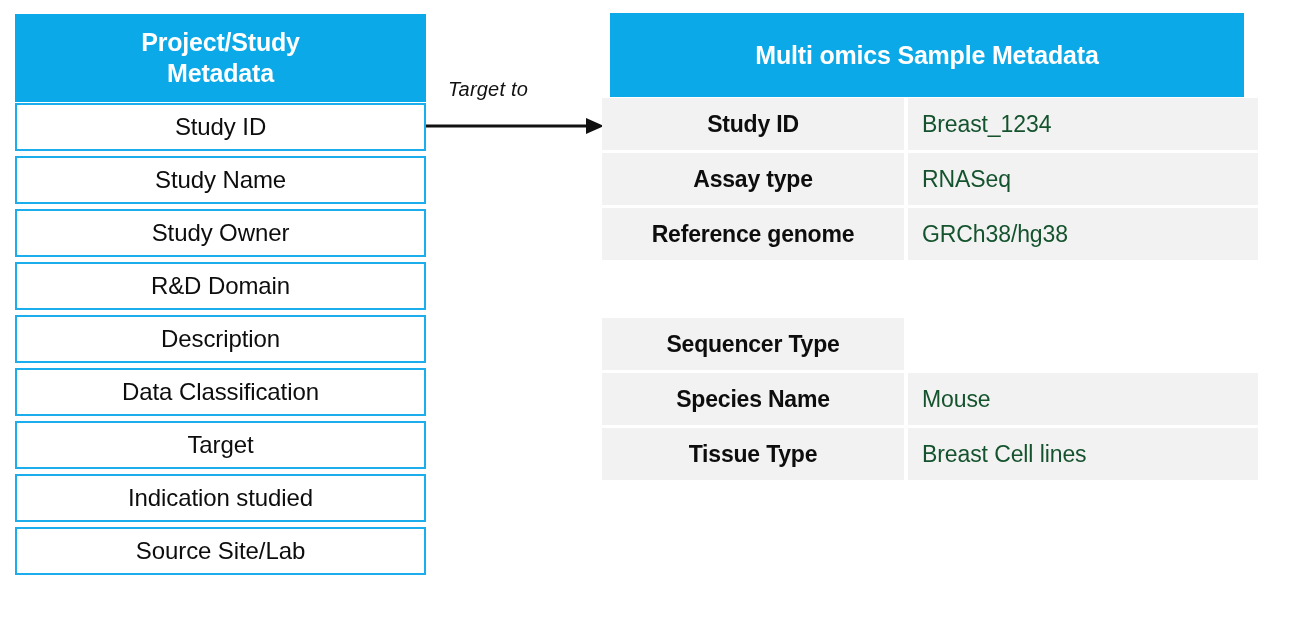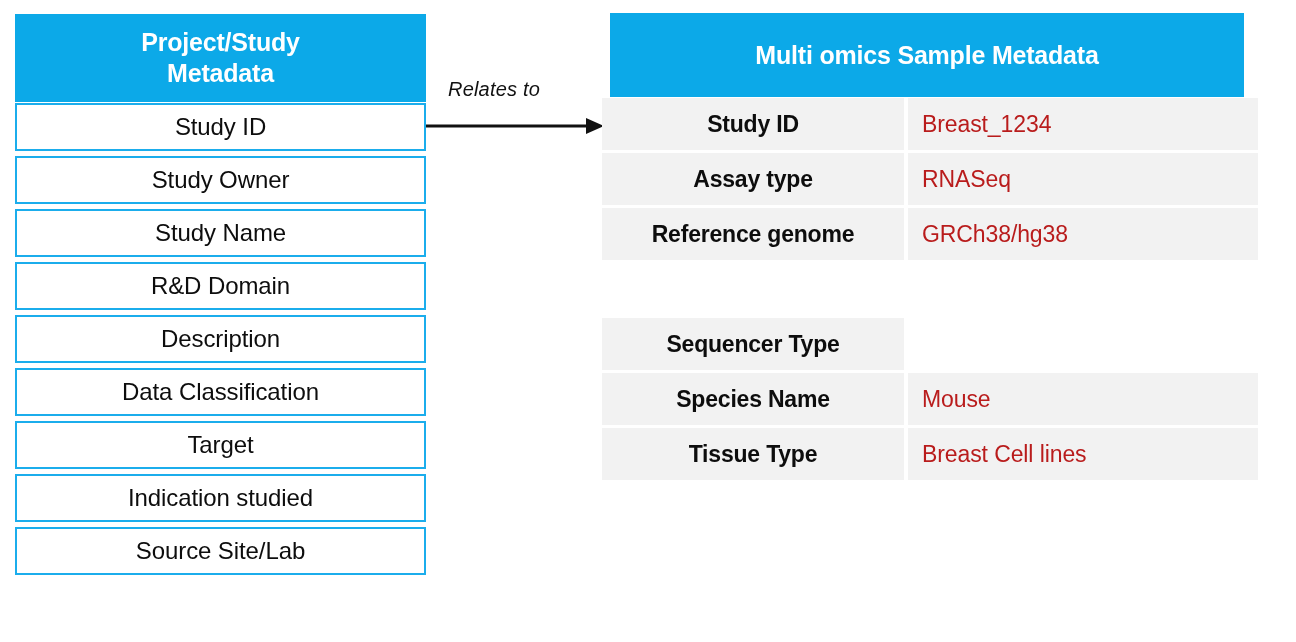--- a/index.html
+++ b/index.html
@@ -139,68 +139,68 @@
     width: 350px;
     margin-left: 4px;
     height: 52px;
     background: #F2F2F2;
     display: flex;
     align-items: center;
     justify-content: flex-start;
     padding-left: 14px;
     font-size: 23px;
     font-weight: normal;
-    color: #b91c1c;
+    color: #14532d;
     letter-spacing: -0.1px;
   }
 </style>
 </head>
 <body>
 
 <div id="canvas">
 
   <div id="left-panel">
     <div class="left-header">
       <div>
         <span>Project/Study</span>
         <span>Metadata</span>
       </div>
     </div>
 
     <div class="left-row first">
       <span>Study ID</span>
     </div>
     <div class="left-row">
+      <span>Study Name</span>
+    </div>
+    <div class="left-row">
       <span>Study Owner</span>
     </div>
     <div class="left-row">
-      <span>Study Name</span>
-    </div>
-    <div class="left-row">
       <span>R&amp;D Domain</span>
     </div>
     <div class="left-row">
       <span>Description</span>
     </div>
     <div class="left-row">
       <span>Data Classification</span>
     </div>
     <div class="left-row">
       <span>Target</span>
     </div>
     <div class="left-row">
       <span>Indication studied</span>
     </div>
     <div class="left-row">
       <span>Source Site/Lab</span>
     </div>
   </div>
 
   <div id="relation">
-    <div id="relation-label">Relates to</div>
+    <div id="relation-label">Target to</div>
     <svg id="relation-arrow" viewBox="0 0 178 20" xmlns="http://www.w3.org/2000/svg">
       <line x1="0" y1="10" x2="163" y2="10" stroke="#111111" stroke-width="3"></line>
       <polygon points="160,2 178,10 160,18" fill="#111111"></polygon>
     </svg>
   </div>
 
   <div id="right-panel">
     <div class="right-header">Multi omics Sample Metadata</div>
 
     <div class="right-rows">

